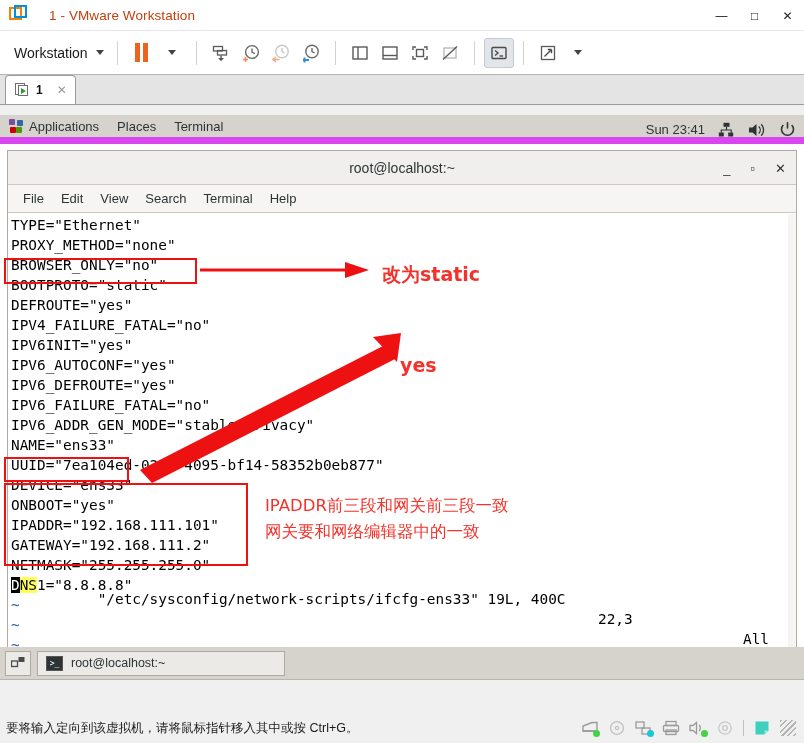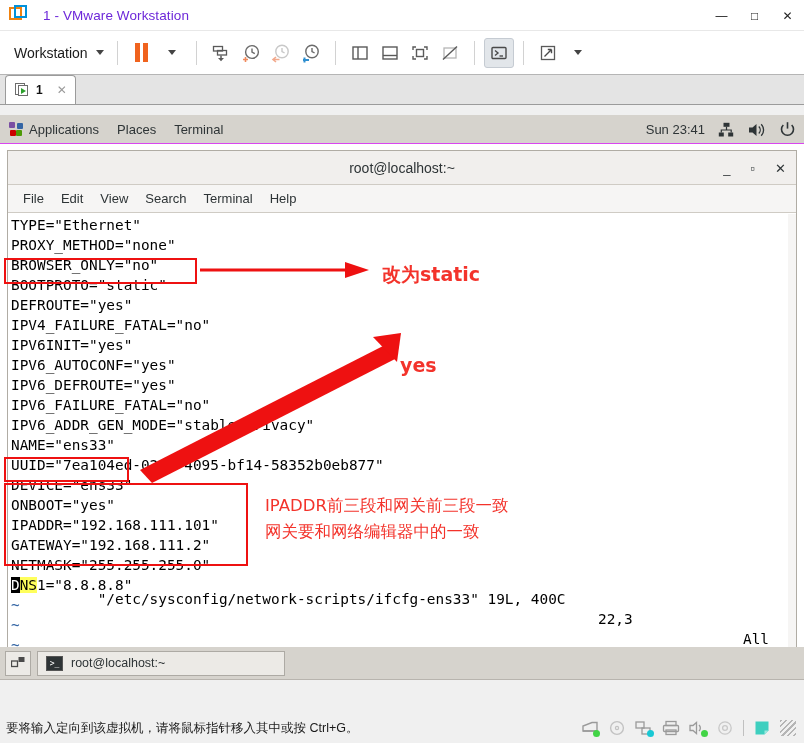--- a/index.html
+++ b/index.html
@@ -19,21 +19,21 @@
   .vmw-logo { width: 20px; height: 20px; margin-left: 9px; position: relative; }
   .vmw-logo .sq1 {
     position: absolute; left: 0; top: 2px; width: 13px; height: 13px;
     border: 2.5px solid #f0820f; background: #fff;
   }
   .vmw-logo .sq2 {
     position: absolute; left: 5px; top: 0px; width: 13px; height: 13px;
     border: 2.5px solid #0091da; background: transparent;
   }
   .vmw-title {
-    margin-left: 14px; font-size: 13.5px; color: #6d28d9; letter-spacing: .1px;
+    margin-left: 20px; font-size: 13.5px; color: #c2410c; letter-spacing: .1px;
   }
   .winbtns { position: absolute; right: 0; top: 0; height: 31px; display: flex; }
   .winbtn {
     width: 33px; height: 31px; display: flex; align-items: center; justify-content: center;
     font-size: 12px; color: #222;
   }
 
   
   .vmw-toolbar {
     height: 44px; background: #ffffff; display: flex; align-items: center;
@@ -64,21 +64,21 @@
   .tab-ico .fr { position: absolute; left: 3px; top: 2px; width: 10px; height: 11px; border: 1.4px solid #6d6d6d; background: #fff; }
   .tab-ico .play { position: absolute; left: 5.6px; top: 4.6px; width: 0; height: 0;
     border-top: 3.4px solid transparent; border-bottom: 3.4px solid transparent; border-left: 5px solid #2ca02c; }
 
   
   .guest { position: absolute; left: 0; top: 115px; width: 804px; height: 565px; background: #ffffff; }
 
   
   .gnome-panel {
     height: 29px; background: #d6d3cd; display: flex; align-items: center;
-    border-bottom: 1px solid #d946ef; font-size: 13px; color: #2e3436; position: relative;
+    border-bottom: 7px solid #d946ef; font-size: 13px; color: #2e3436; position: relative;
   }
   .gp-item { padding: 0 9px; height: 29px; display: flex; align-items: center; gap: 6px; }
   .gp-right { position: absolute; right: 8px; top: 0; height: 29px; display: flex; align-items: center; gap: 13px; }
   .gp-clock { font-size: 13px; color: #2e3436; }
   .apps-ico { width: 14px; height: 14px; position: relative; }
   .apps-ico span { position: absolute; width: 6px; height: 6px; border-radius: 1px; }
   .apps-ico .a { left: 0; top: 0; background: #7a4fa3; }
   .apps-ico .b { right: 0; top: 1px; background: #3465a4; }
   .apps-ico .c { left: 1px; bottom: 0; background: #cc0000; }
   .apps-ico .d { right: 1px; bottom: 0; background: #4e9a06; }

